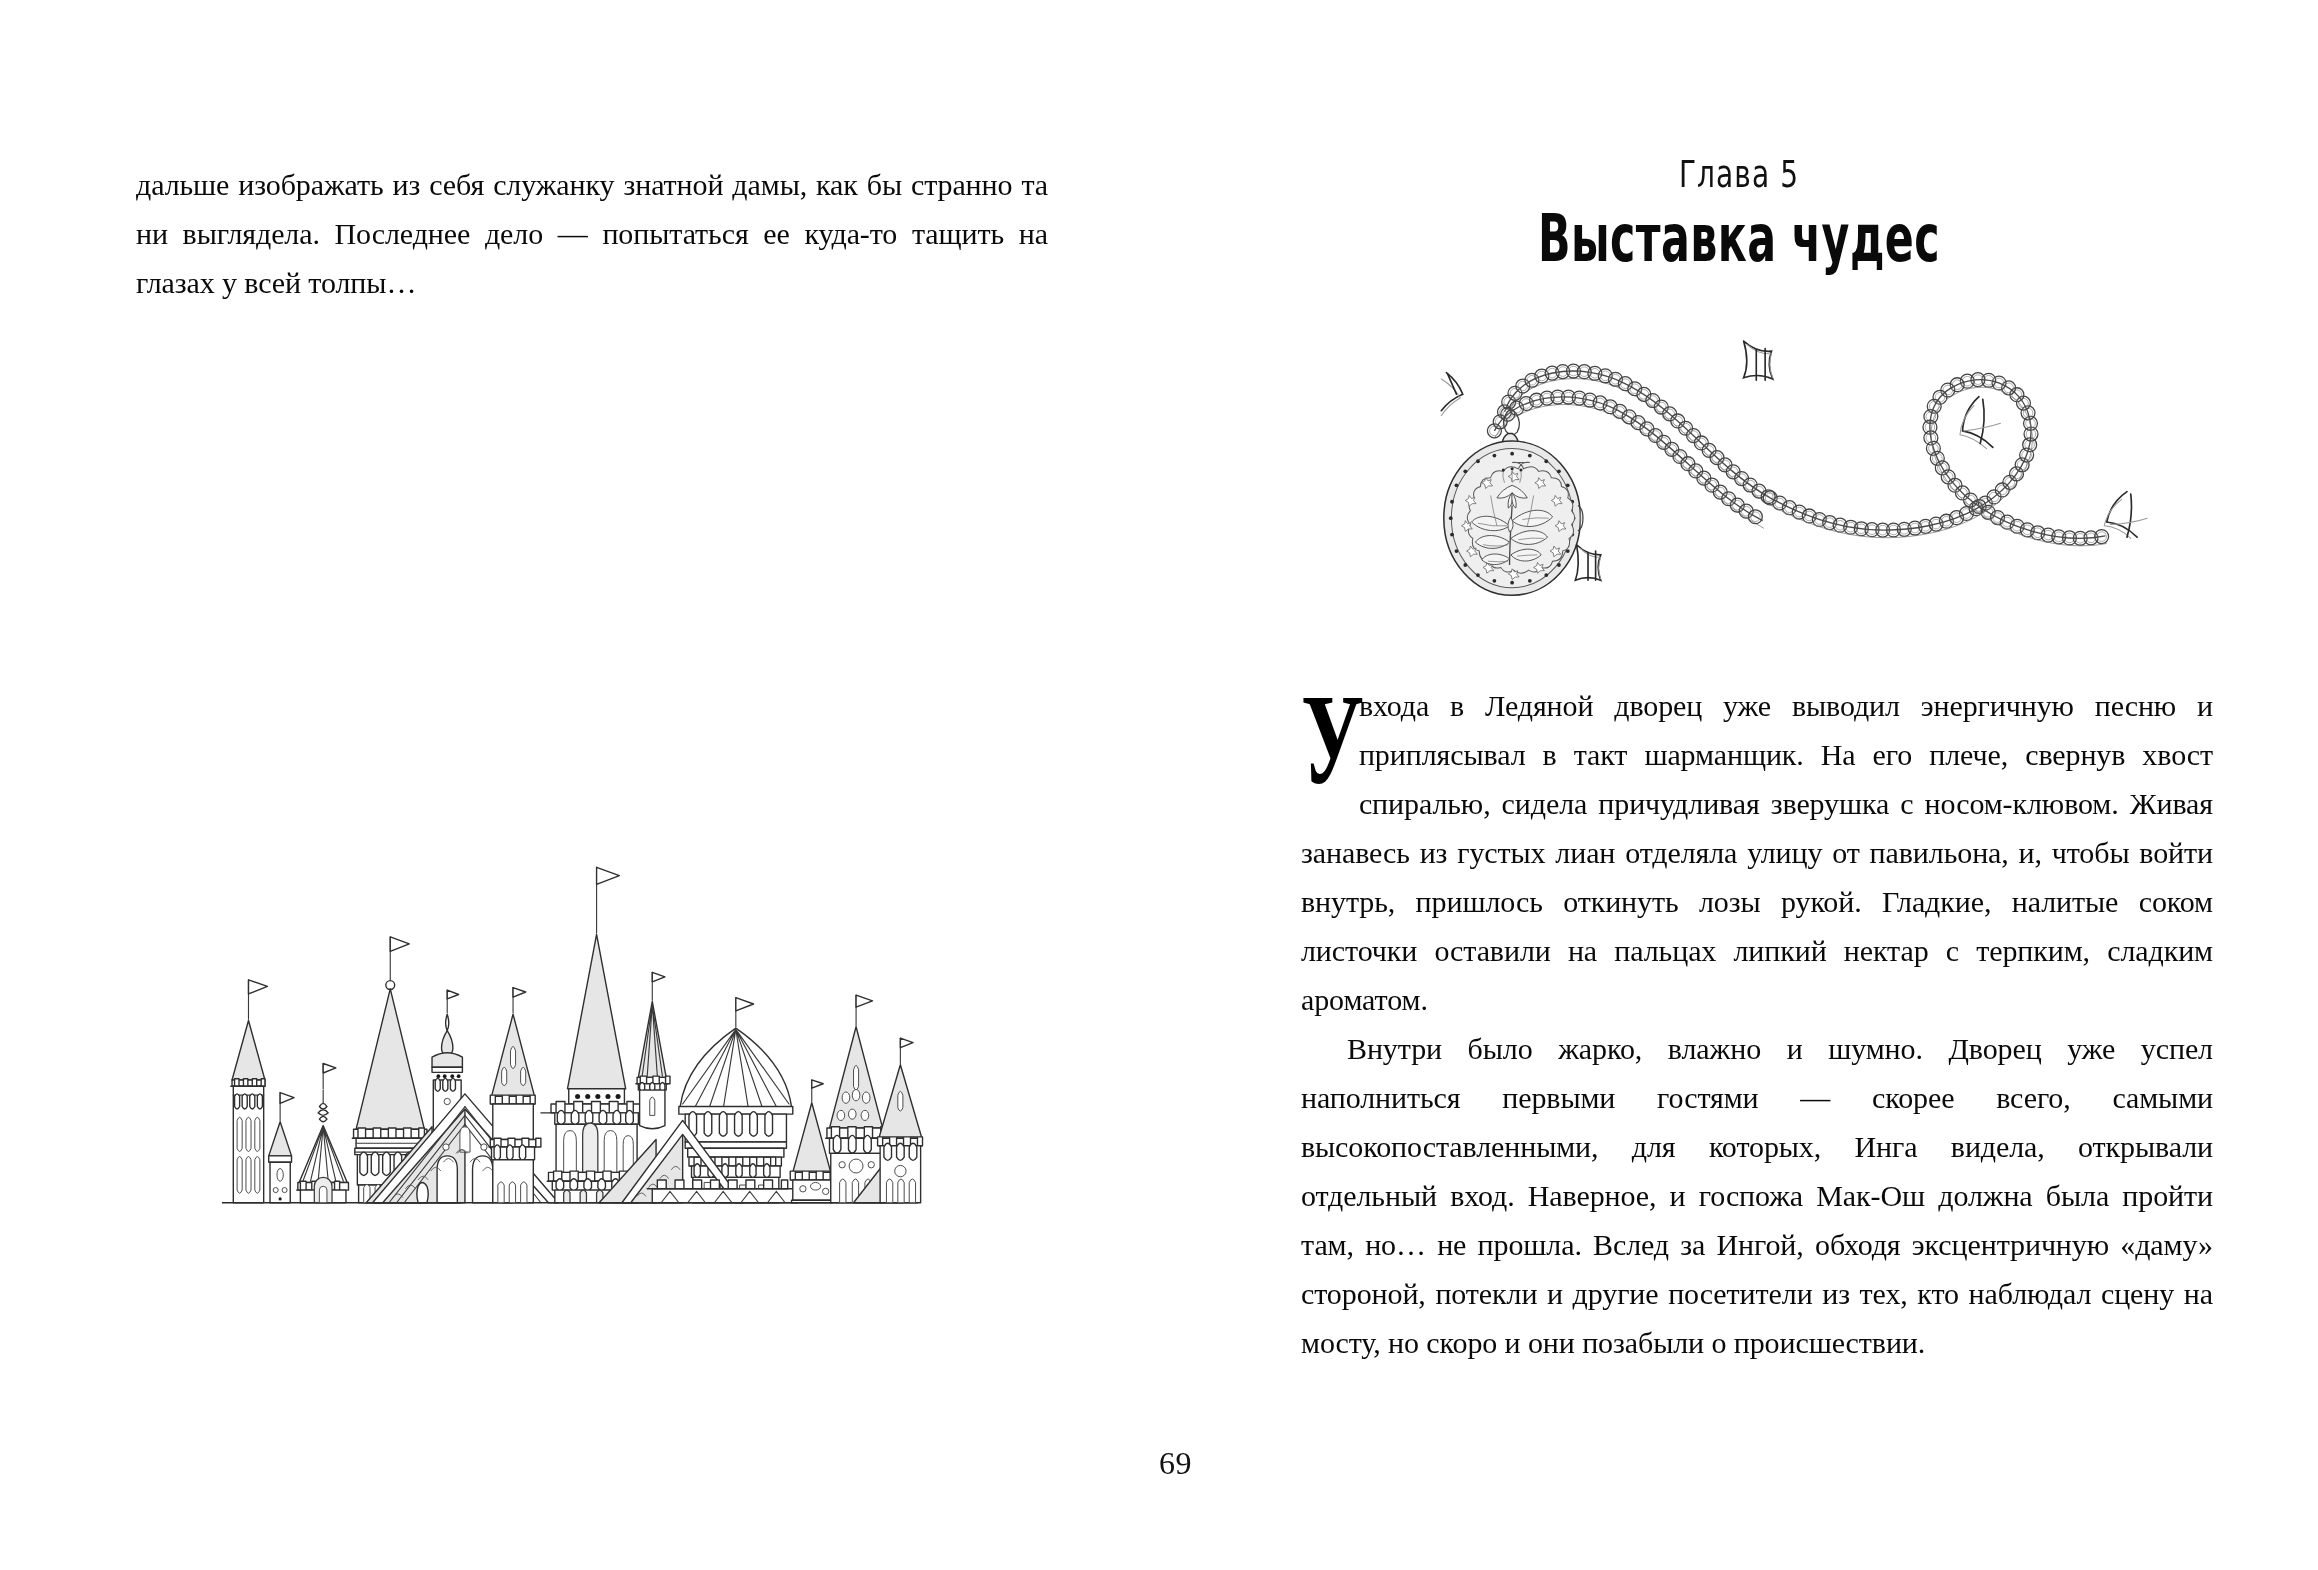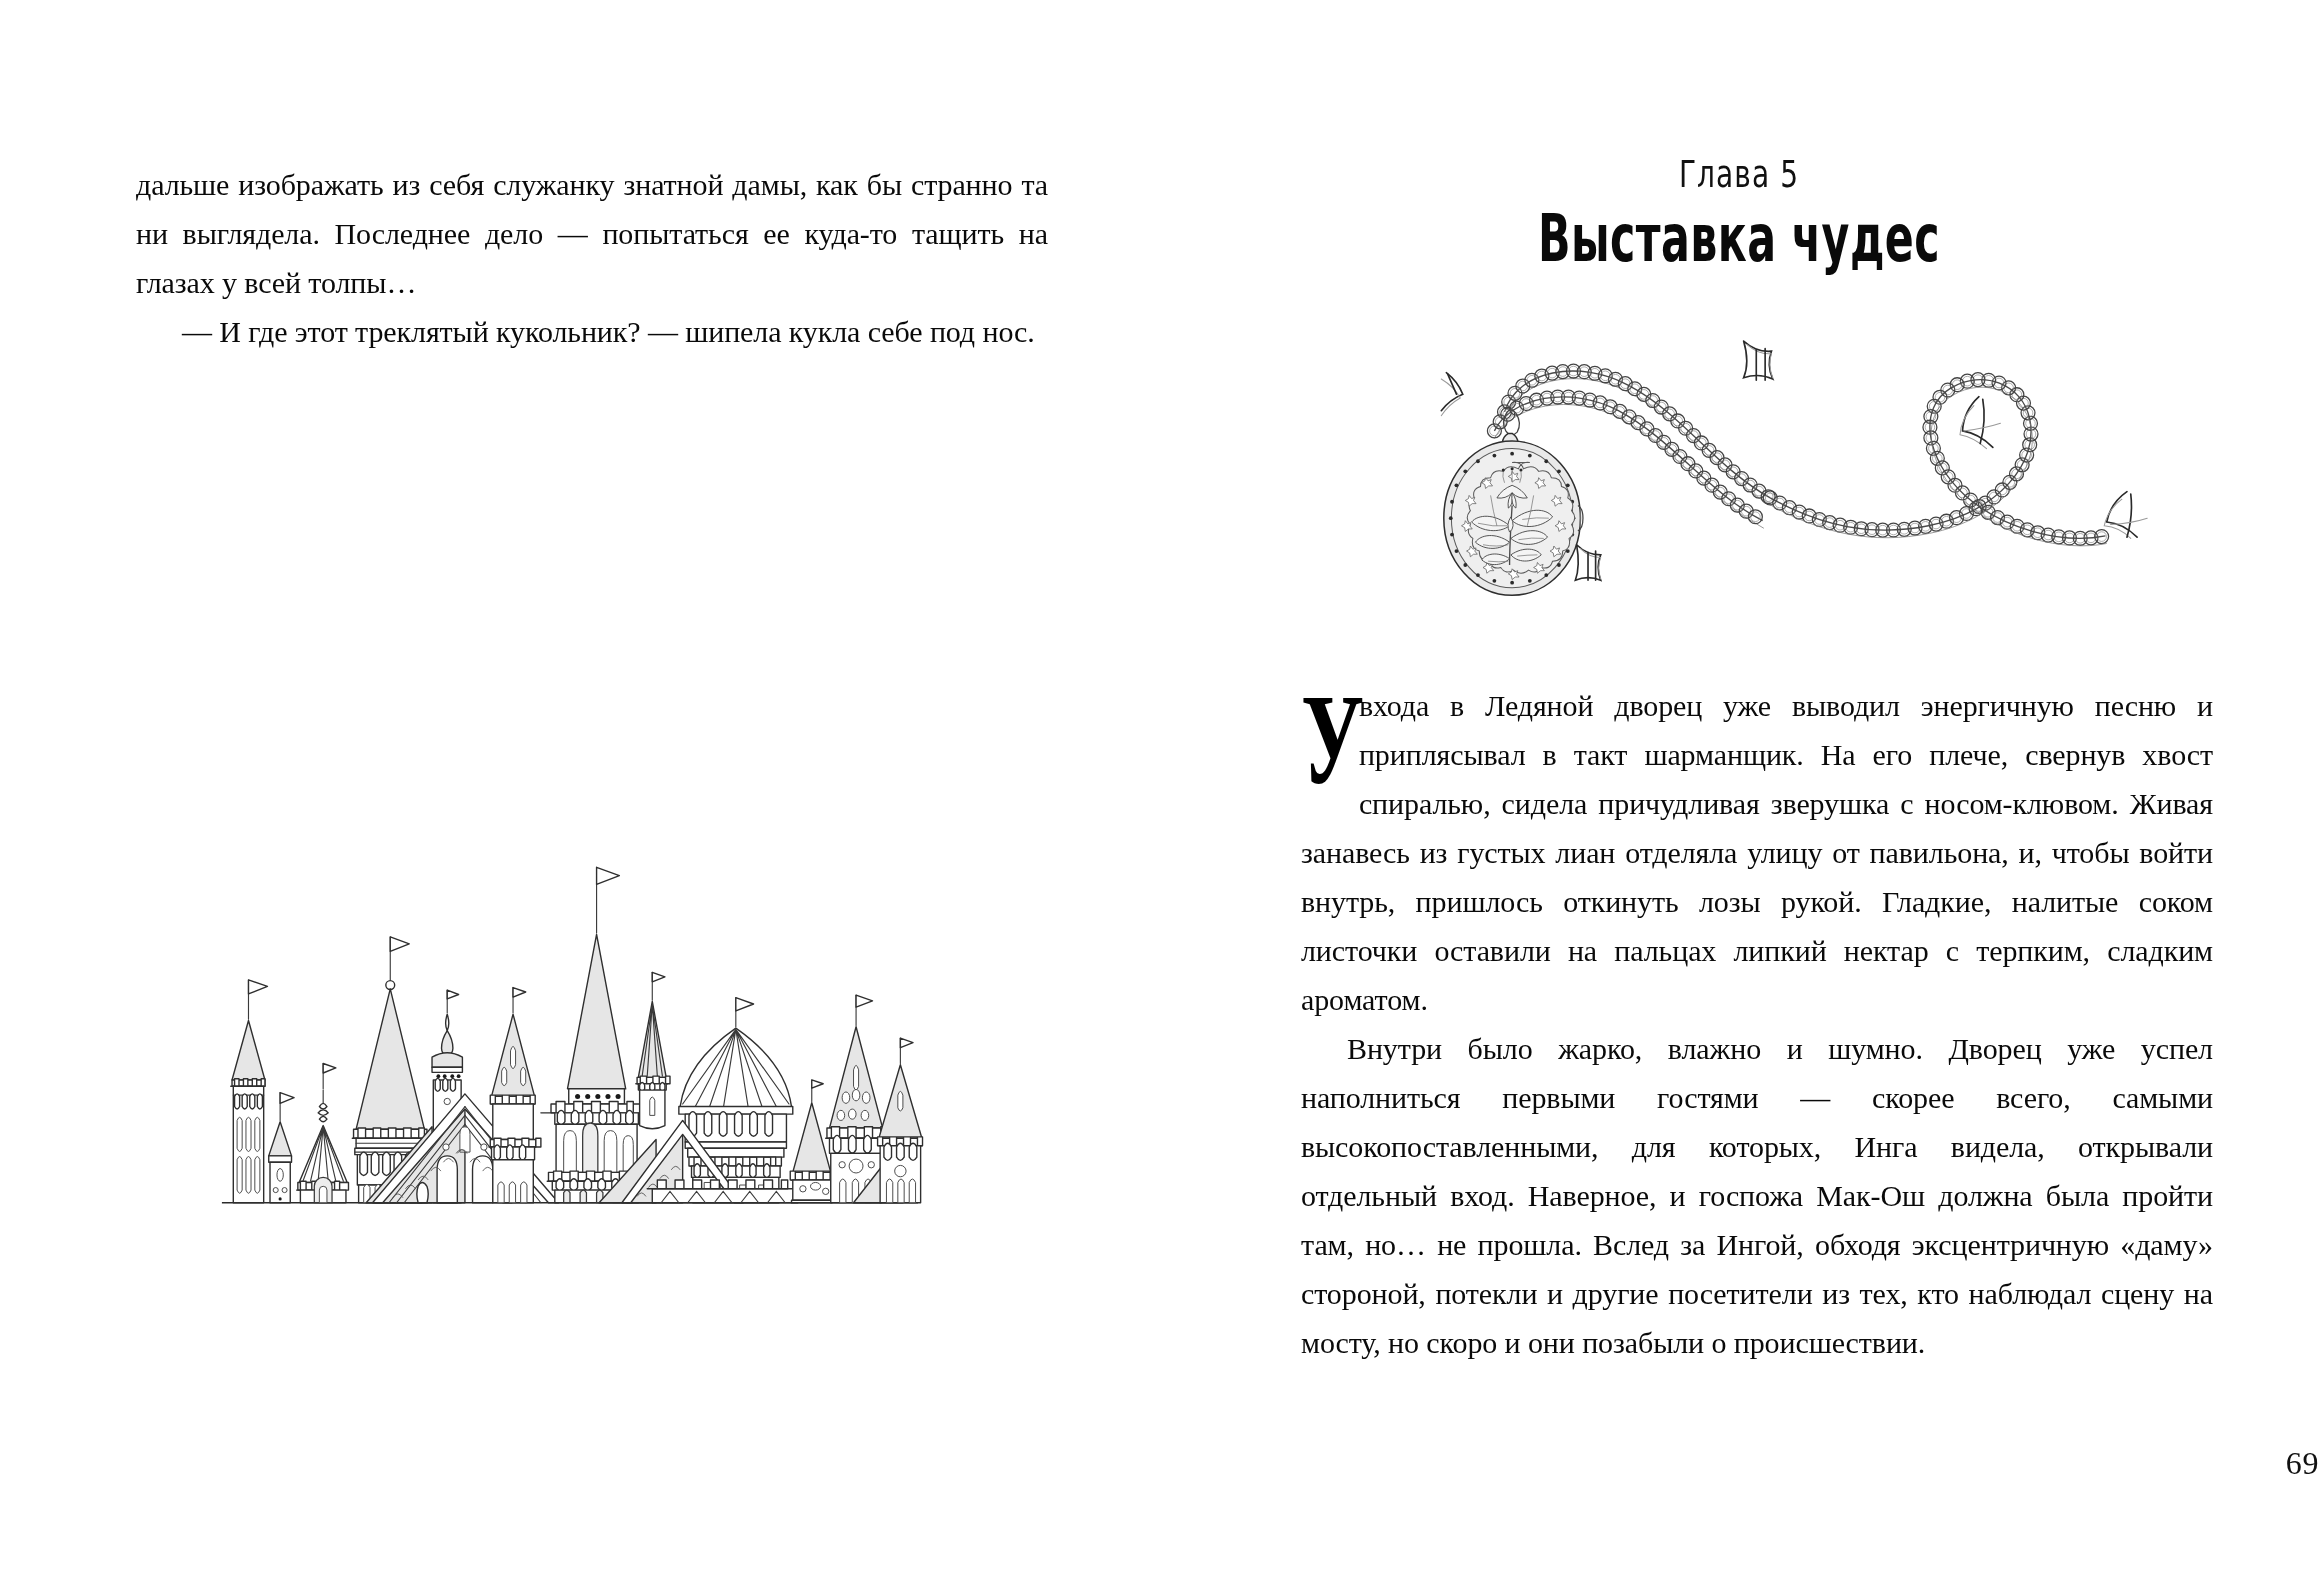--- a/index.html
+++ b/index.html
@@ -74,39 +74,38 @@
     transform:scaleX(0.72);
   }
 
   
   .illo{position:absolute;}
   #castle-illo{left:209px;top:823px;width:722px;height:481px;}
   #locket-illo{left:1428px;top:336px;width:735px;height:272px;}
 
   .folio-num{
     position:absolute;left:0;right:0;top:1445px;
-    text-align:right;
+    text-align:left;
     font-family:"Liberation Serif","DejaVu Serif",serif;
     font-size:32px;color:#111;
     letter-spacing:0.6px;
   }
   #folio-wrap{position:absolute;left:1159px;top:0;width:1160px;height:1571px;}
 
   svg{display:block;overflow:visible;}
 </style>
 </head>
 <body>
 
 <div class="spread">
 
   <div class="page page-left">
 
     <div class="col" id="left-text">
       <p class="noindent">дальше изображать из себя служанку знатной дамы, как бы странно та ни выглядела. Последнее дело — попытаться ее куда-то тащить на глазах у всей толпы…</p>
-      <p>— И где этот треклятый кукольник? — шипела кукла себе под нос.</p>
     </div>
 
     <div class="illo" id="castle-illo">
       <svg viewBox="0 0 1140 760" width="722" height="481" aria-label="castle">
         <defs>
           <style>
             .ol{fill:#fff;stroke:#2f2f2f;stroke-width:2.2;stroke-linejoin:round;}
             .gr{fill:#e6e6e6;stroke:#2f2f2f;stroke-width:2.2;stroke-linejoin:round;}
             .gr2{fill:#ededed;stroke:#3a3a3a;stroke-width:2;stroke-linejoin:round;}
             .ln{fill:none;stroke:#3a3a3a;stroke-width:1.8;stroke-linecap:round;}

